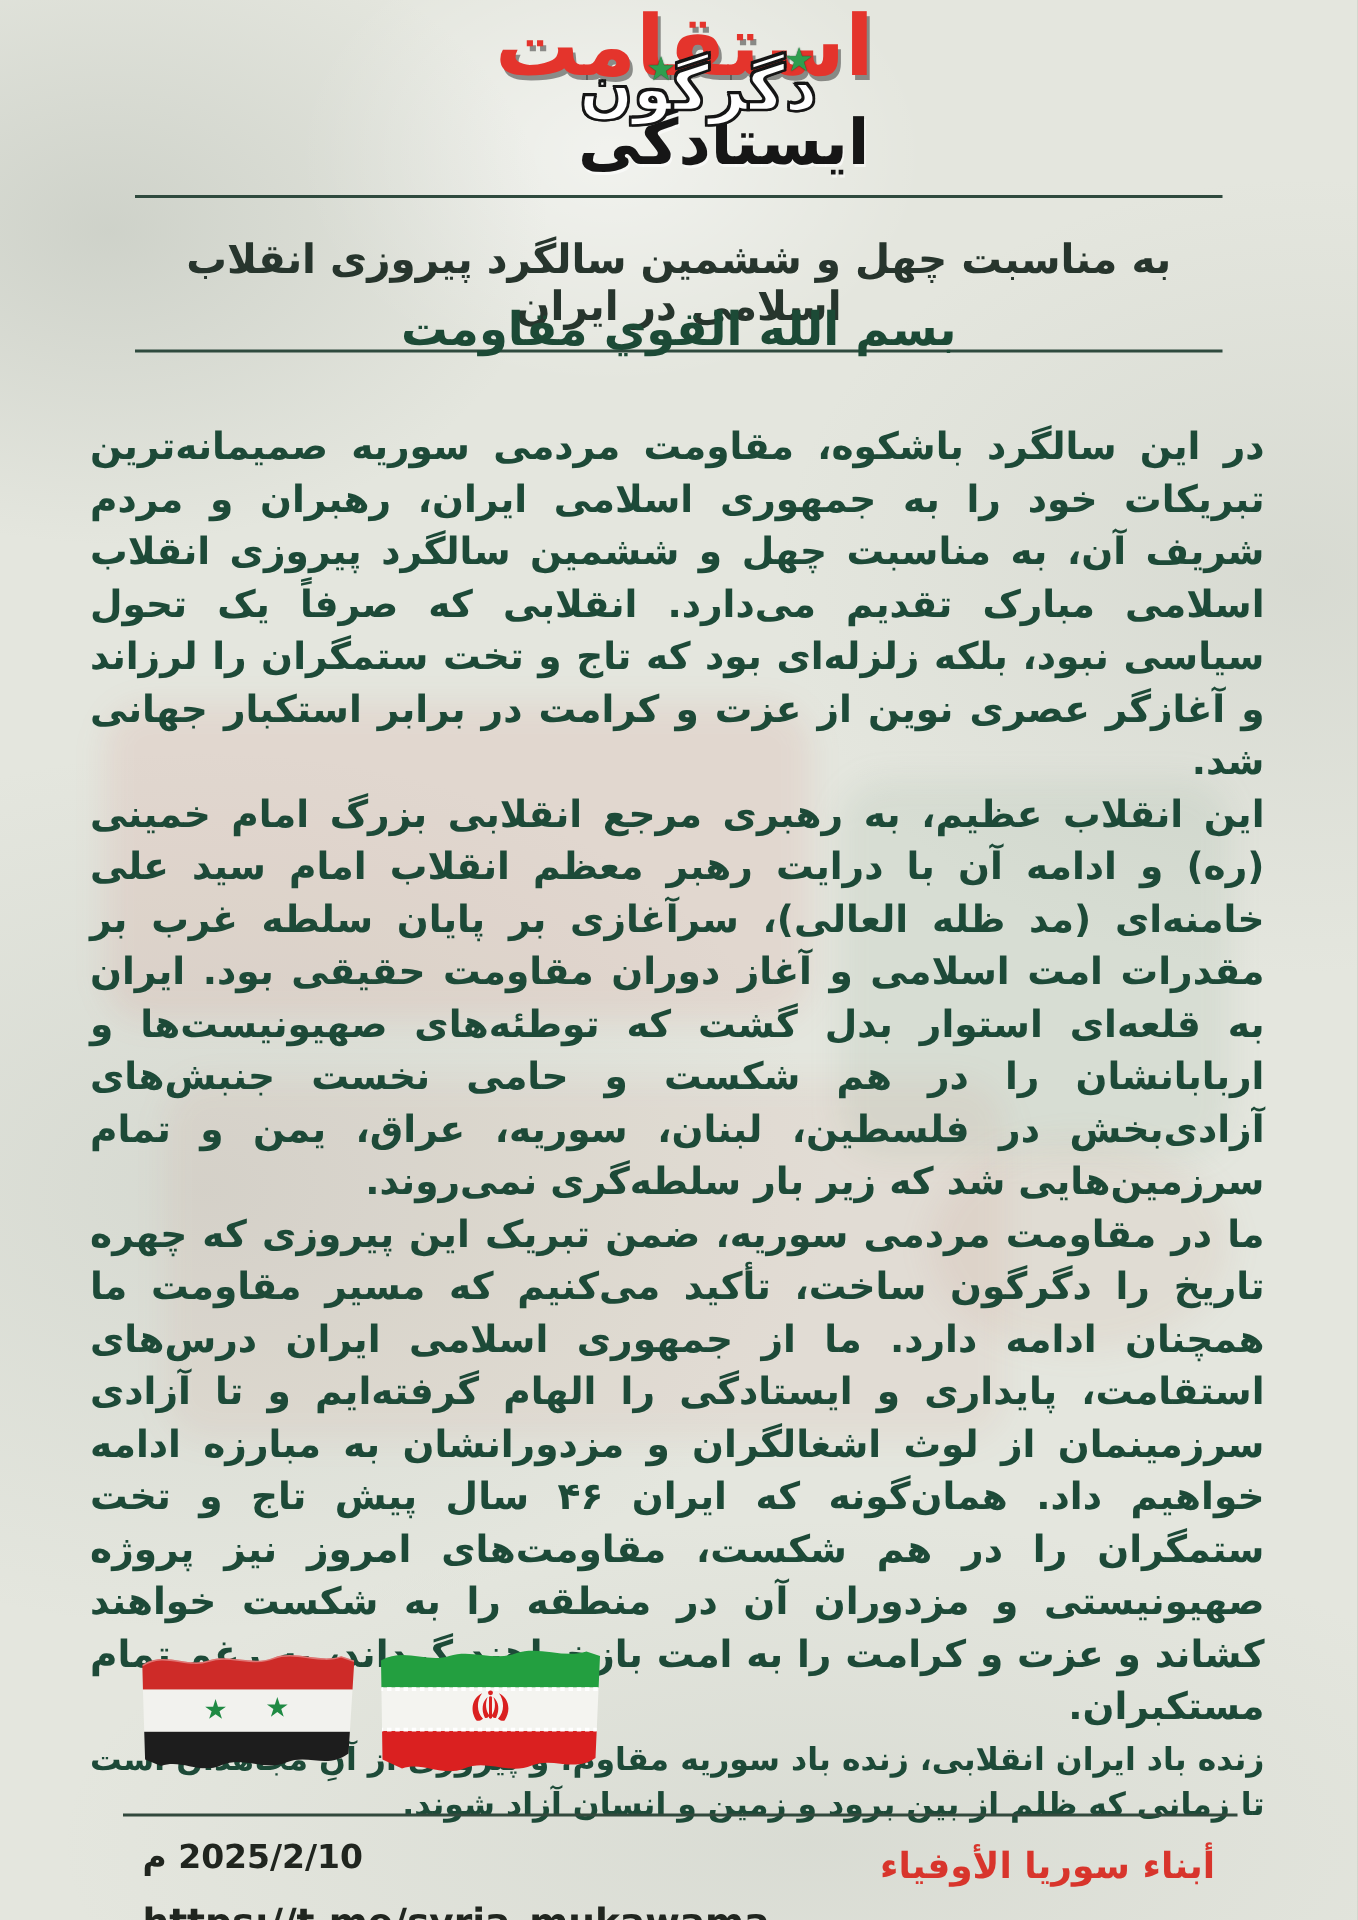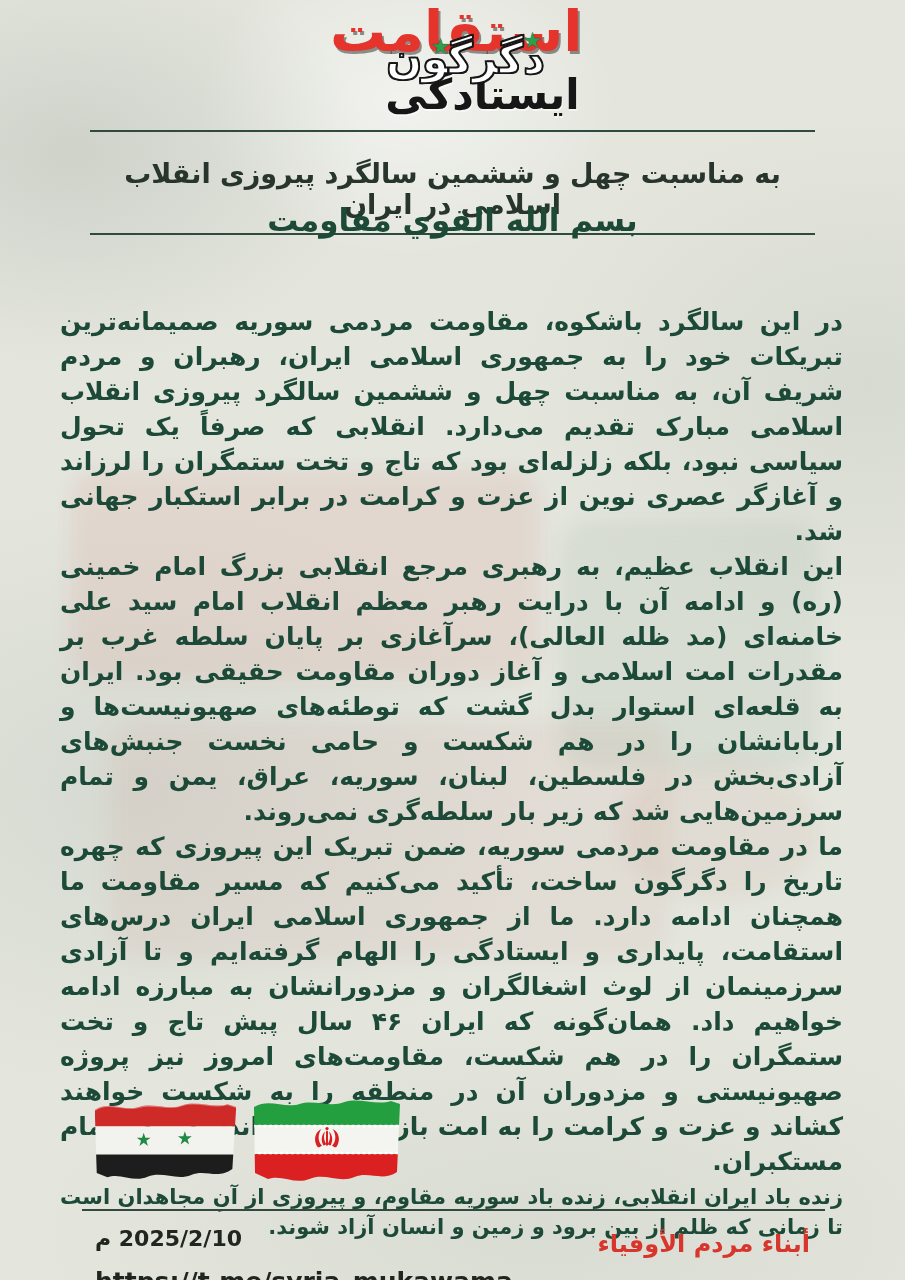--- a/index.html
+++ b/index.html
@@ -39,21 +39,21 @@
   
   .header{position:absolute;top:130px;left:90px;right:90px;
           border-top:2px solid #2f4a3e;border-bottom:2px solid #2f4a3e;
           padding:26px 0 13px;text-align:center;}
   .header-title{font-weight:bold;font-size:27px;color:#27352d;direction:rtl;}
 
   .basmala{position:absolute;top:202px;left:0;right:0;text-align:center;
            font-weight:bold;font-size:31px;color:#1c4a36;direction:rtl;}
 
   
-  .statement{position:absolute;top:280px;left:60px;right:62px;direction:rtl;margin-top:24px;}
+  .statement{position:absolute;top:280px;left:60px;right:62px;direction:rtl;}
   .statement p{margin:0;text-align:justify;text-align-last:right;
                font-weight:bold;font-size:25px;line-height:35px;color:#1d4a38;}
   .statement p.closing{font-size:21px;line-height:30px;margin-top:3px;}
 
   
   .flags{position:absolute;left:88px;top:1086px;display:flex;align-items:flex-start;gap:4px;}
   .flag{display:block;}
 
   
   .footer-rule{position:absolute;left:82px;right:80px;top:1209px;border-top:2px solid #32493d;}
@@ -137,16 +137,16 @@
       </g>
     </svg>
   </div>
 
   <div class="footer-rule"></div>
   <div class="footer">
     <div class="footer-left">
       <div class="footer-date">2025/2/10 م</div>
       <a class="footer-link" href="#">https://t.me/syria_mukawama</a>
     </div>
-    <div class="footer-signature">أبناء مردم الأوفياء</div>
+    <div class="footer-signature">أبناء سوريا الأوفياء</div>
   </div>
 
 </div>
 
 </body></html>

